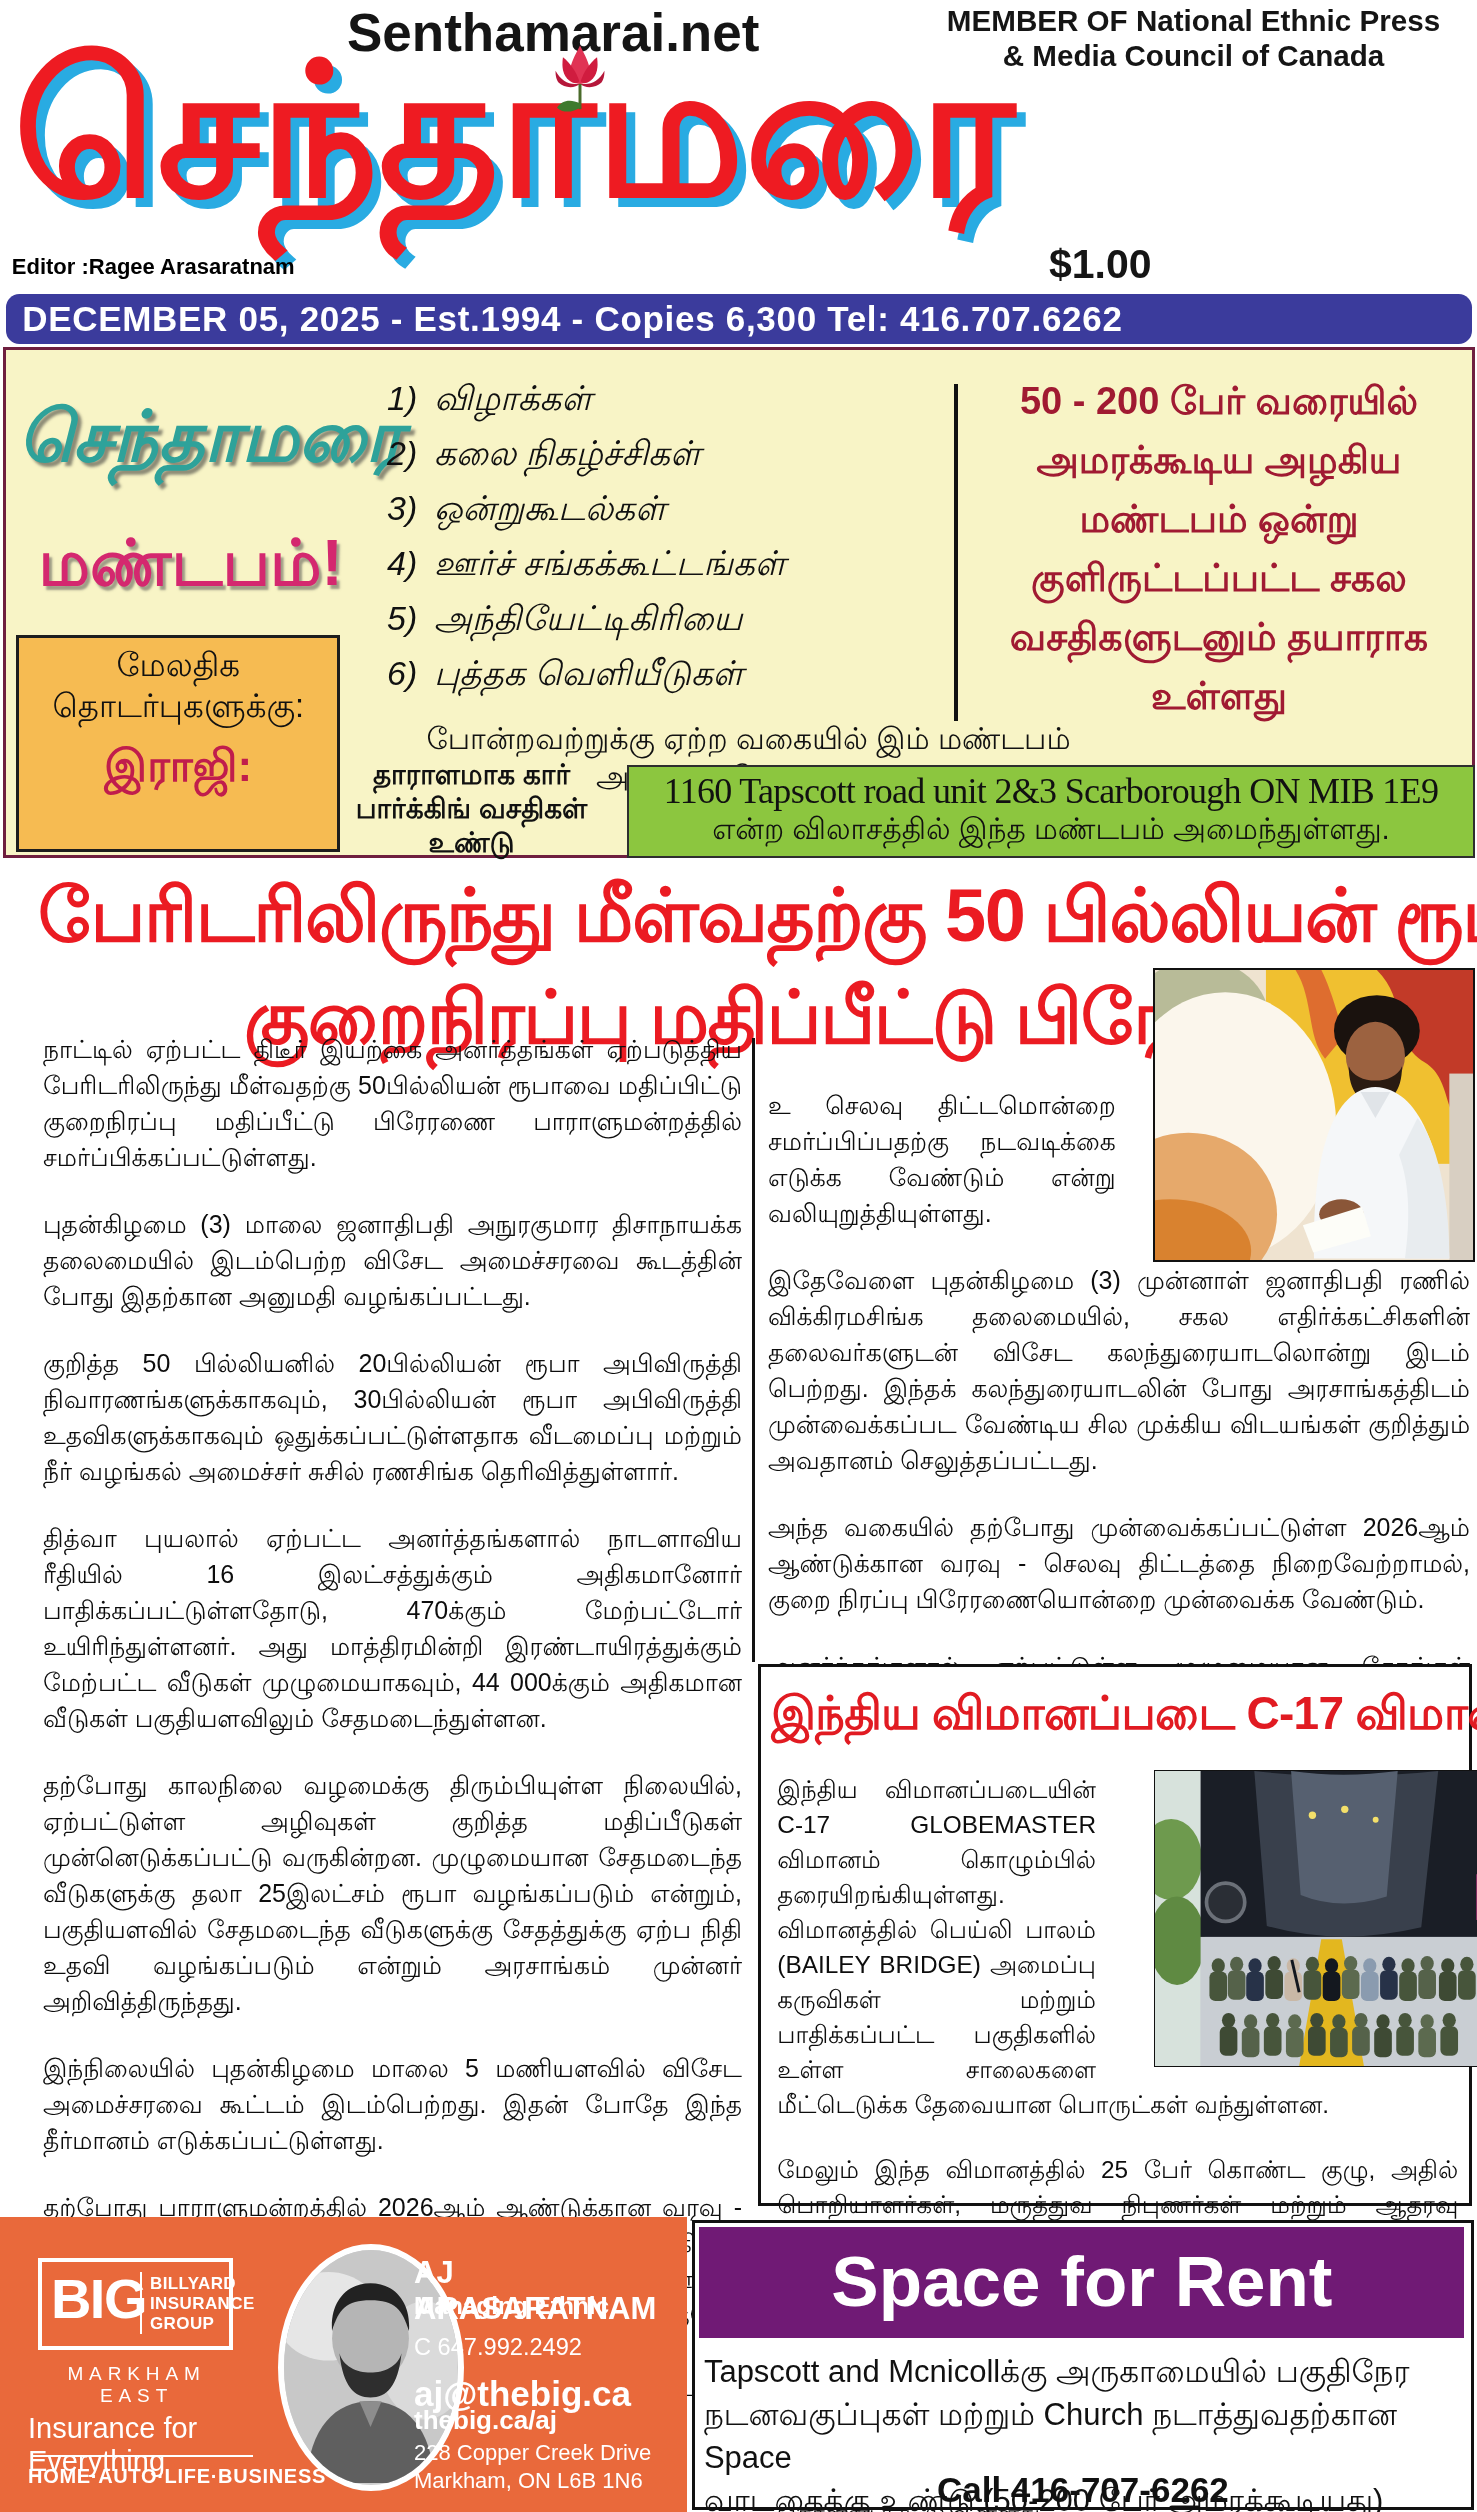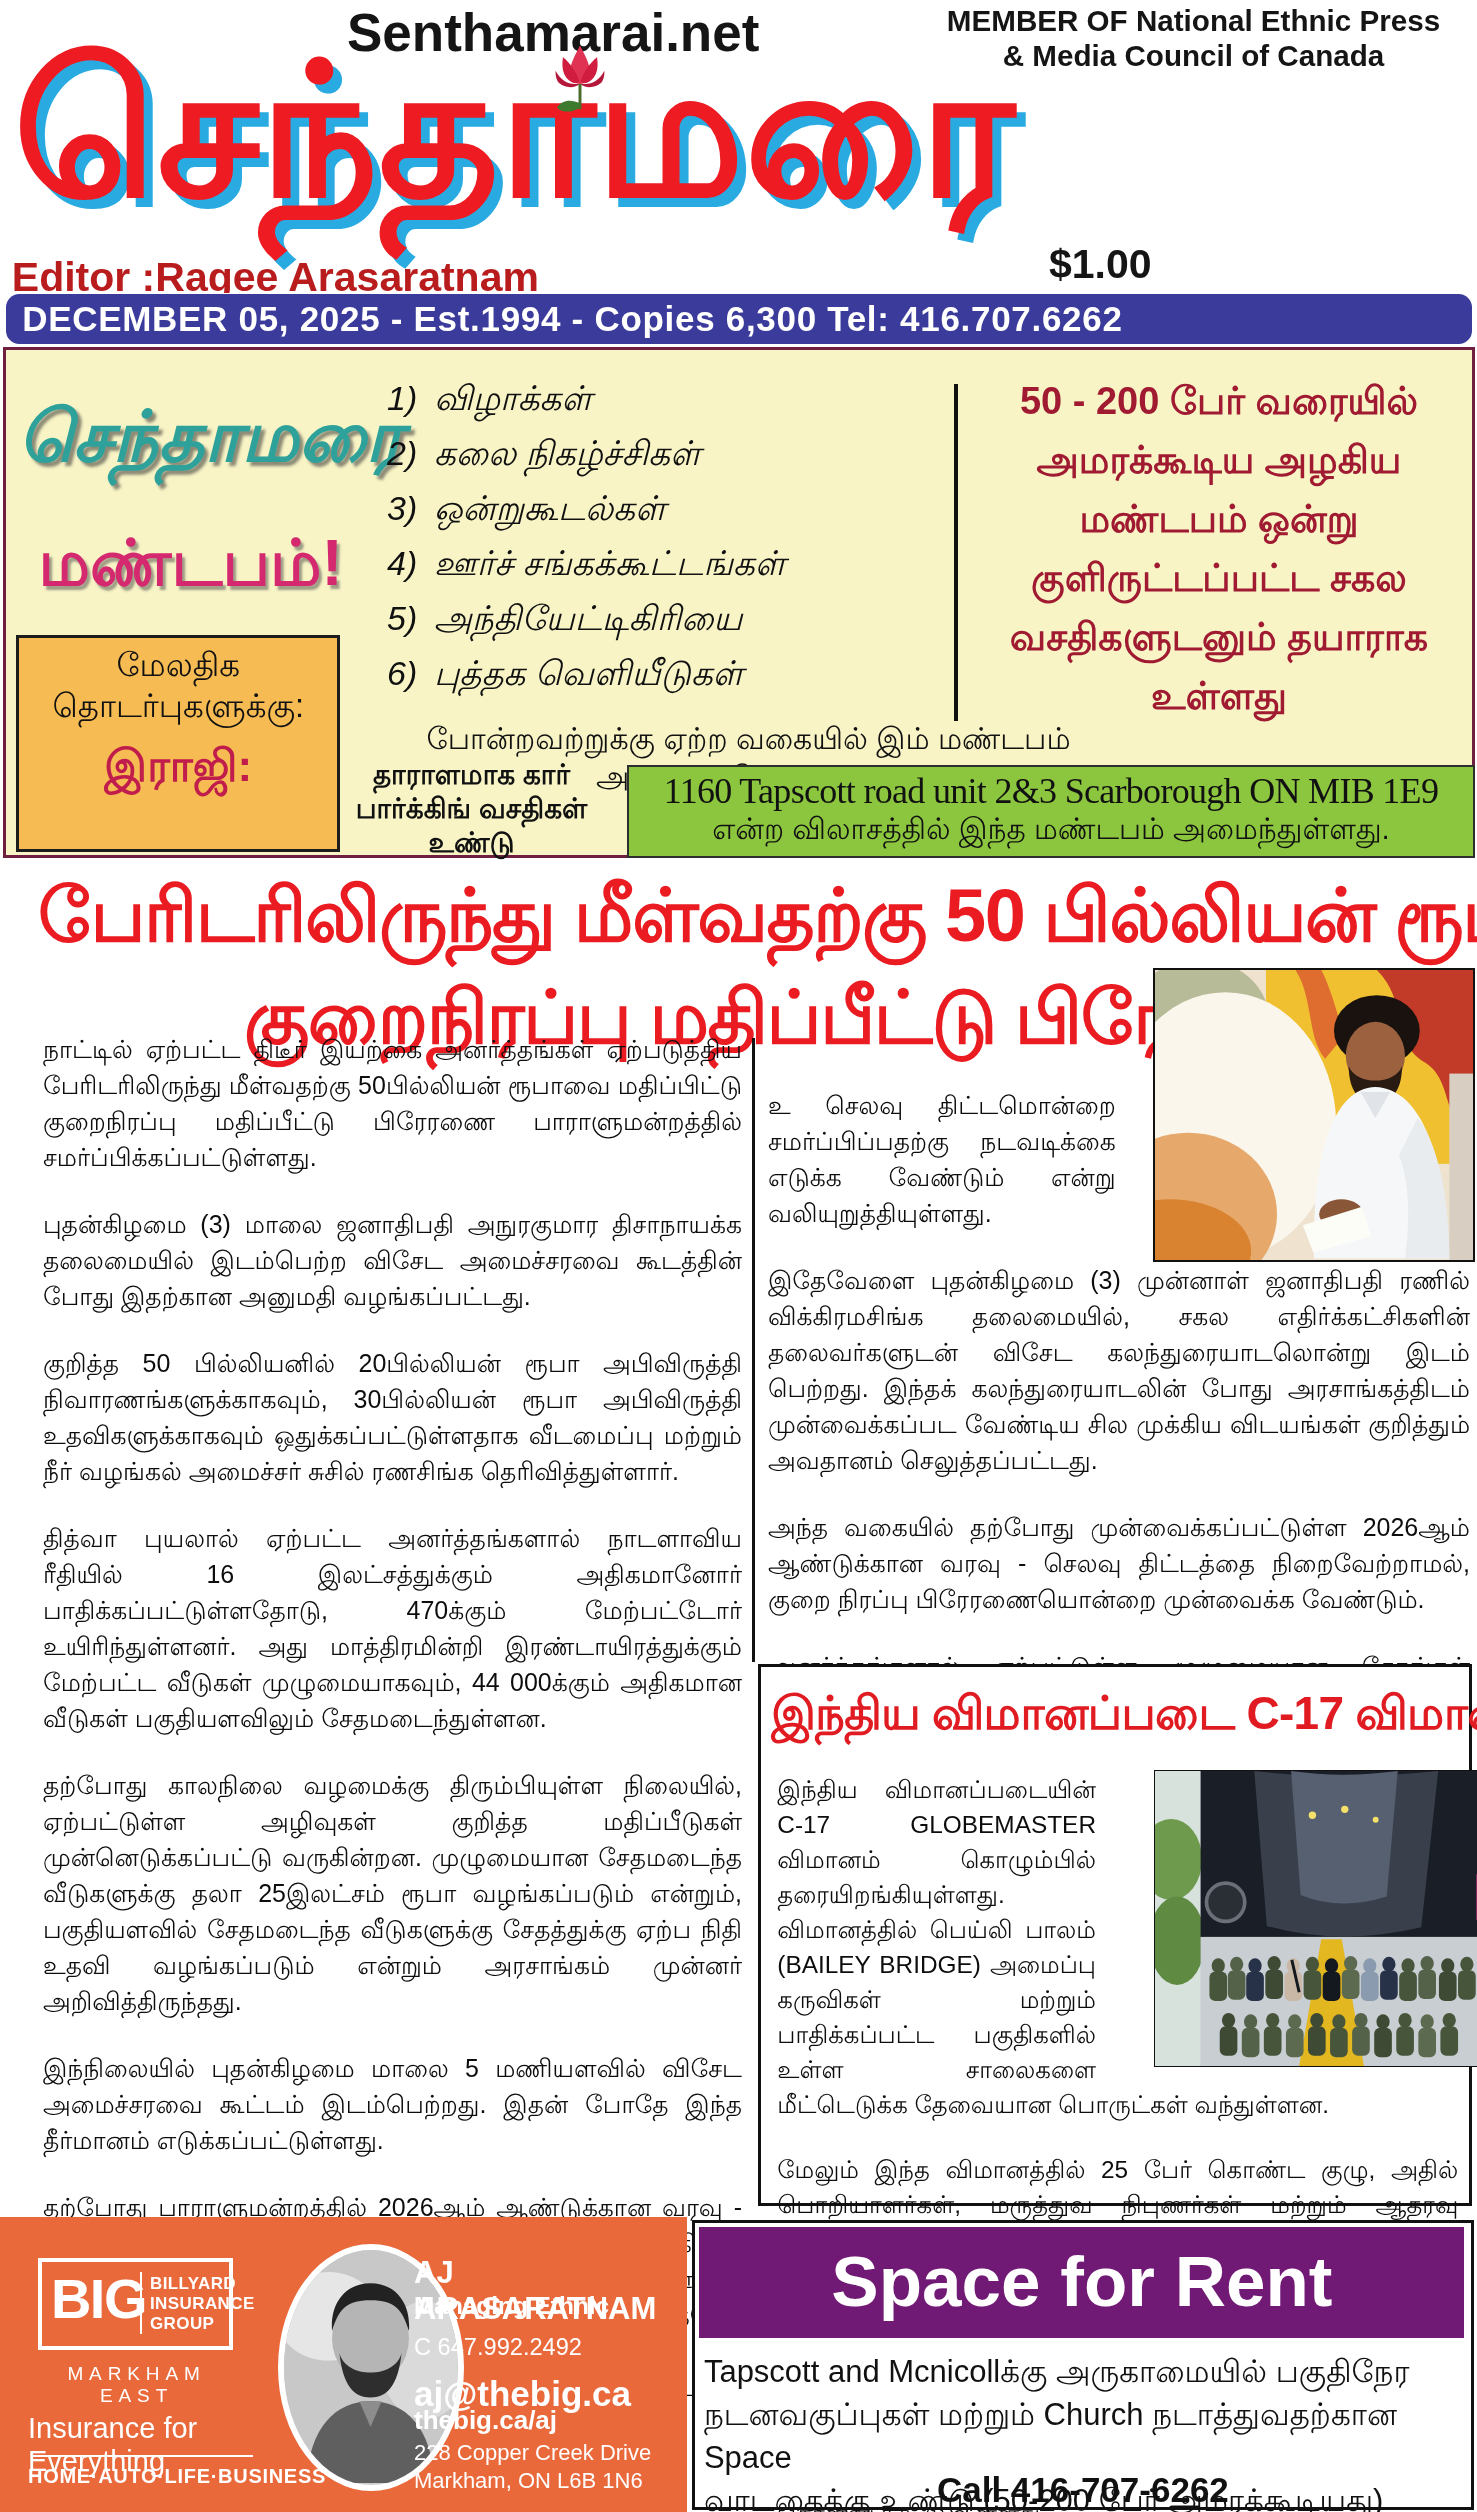--- a/index.html
+++ b/index.html
@@ -5,21 +5,21 @@
   html,body{margin:0;padding:0;}
   body{width:1478px;height:2512px;position:relative;background:#ffffff;
        font-family:"Liberation Sans","DejaVu Sans",sans-serif;color:#111;}
   .abs{position:absolute;}
   
   #header{left:0;top:0;width:1478px;height:293px;overflow:hidden;}
   #site-title{left:347px;top:1.5px;font-size:53px;font-weight:bold;letter-spacing:0px;color:#151515;}
   #member{left:909px;top:3px;width:569px;text-align:center;font-size:29.6px;font-weight:bold;line-height:35px;color:#151515;}
   #masthead-logo{left:13.3px;top:29.6px;width:1463px;font-size:185px;font-weight:bold;line-height:1.1;
       color:#ee1b22;white-space:nowrap;text-shadow:8.9px 8.9px 0 #29abe2;}
-  #editor{left:11.8px;top:254px;font-size:41px;font-weight:bold;color:#b91c1c;}
+  #editor{left:11.8px;top:254px;font-size:22px;font-weight:bold;color:#000000;}
   #price{left:1049px;top:241px;font-size:41px;font-weight:bold;color:#151515;}
   
   #date-bar{left:5.9px;top:294px;width:1466px;height:50px;background:#3b3b9c;border-radius:13.3px;
       color:#fff;font-size:35px;font-weight:bold;line-height:49px;padding-left:16.3px;box-sizing:border-box;
       letter-spacing:0.7px;white-space:nowrap;}
   
   #hall{left:3px;top:347px;width:1472px;height:511px;background:#f8f4c6;border:3px solid #6f1f3f;box-sizing:border-box;}
   #hall-script{left:11.8px;top:46px;font-size:71px;font-weight:bold;font-style:italic;color:#2ea29a;
       text-shadow:3.7px 4.4px 3px rgba(50,50,50,.55);}
   #hall-mandapam{left:32.5px;top:176px;font-size:64px;font-weight:bold;color:#d4286f;text-shadow:3px 3.7px 2.2px rgba(70,70,70,.5);}

